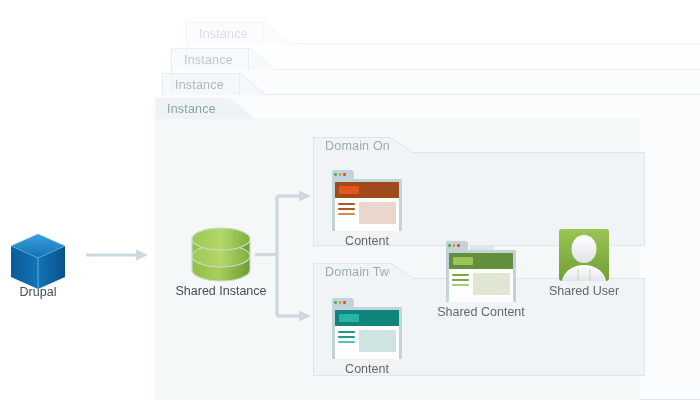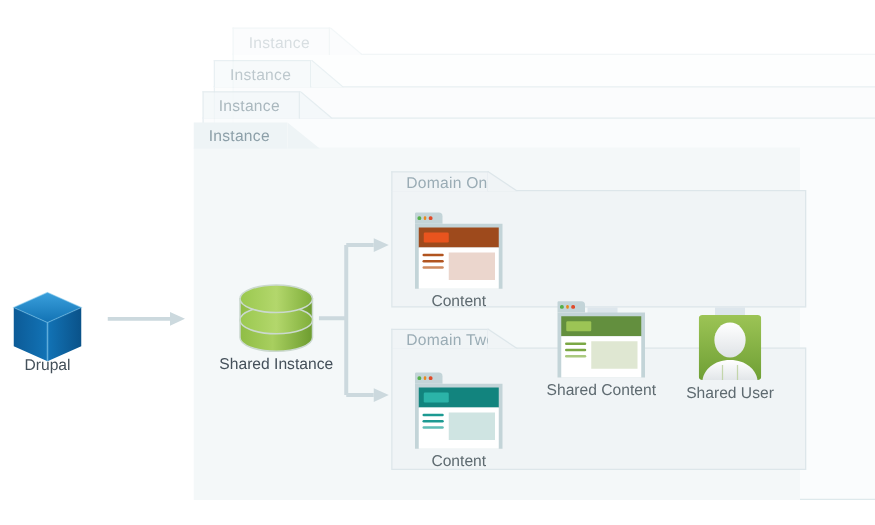--- a/index.html
+++ b/index.html
@@ -244,21 +244,21 @@
           <span style="height:2px;width:17px;background:#7ba845;"></span>
           <span style="height:2px;width:17px;background:#7ba845;"></span>
           <span style="height:2px;width:17px;background:#aac97f;"></span>
         </div>
         <div class="wblock" style="margin-left:4px;background:#dfe7d2;height:22px;"></div>
       </div>
     </div>
     <span class="wcaption" style="top:64px;">Shared Content</span>
   </div>
 
-  <div style="position:absolute;left:556px;top:252px;width:56px;height:62px;text-decoration:underline;">
+  <div style="position:absolute;left:556px;top:229px;width:56px;height:62px;text-decoration:underline;">
     <svg style="position:absolute;left:3px;top:0;width:50px;height:52px;" viewBox="0 0 50 52">
       <defs>
         <linearGradient id="userBg" x1="0" y1="0" x2="0" y2="1">
           <stop offset="0" stop-color="#9cc455"></stop>
             <stop offset="1" stop-color="#6f9f35"></stop>
         </linearGradient>
         <linearGradient id="headG" x1="0" y1="0" x2="0" y2="1">
           <stop offset="0" stop-color="#ffffff"></stop>
             <stop offset="1" stop-color="#dfe3e6"></stop>
         </linearGradient>

